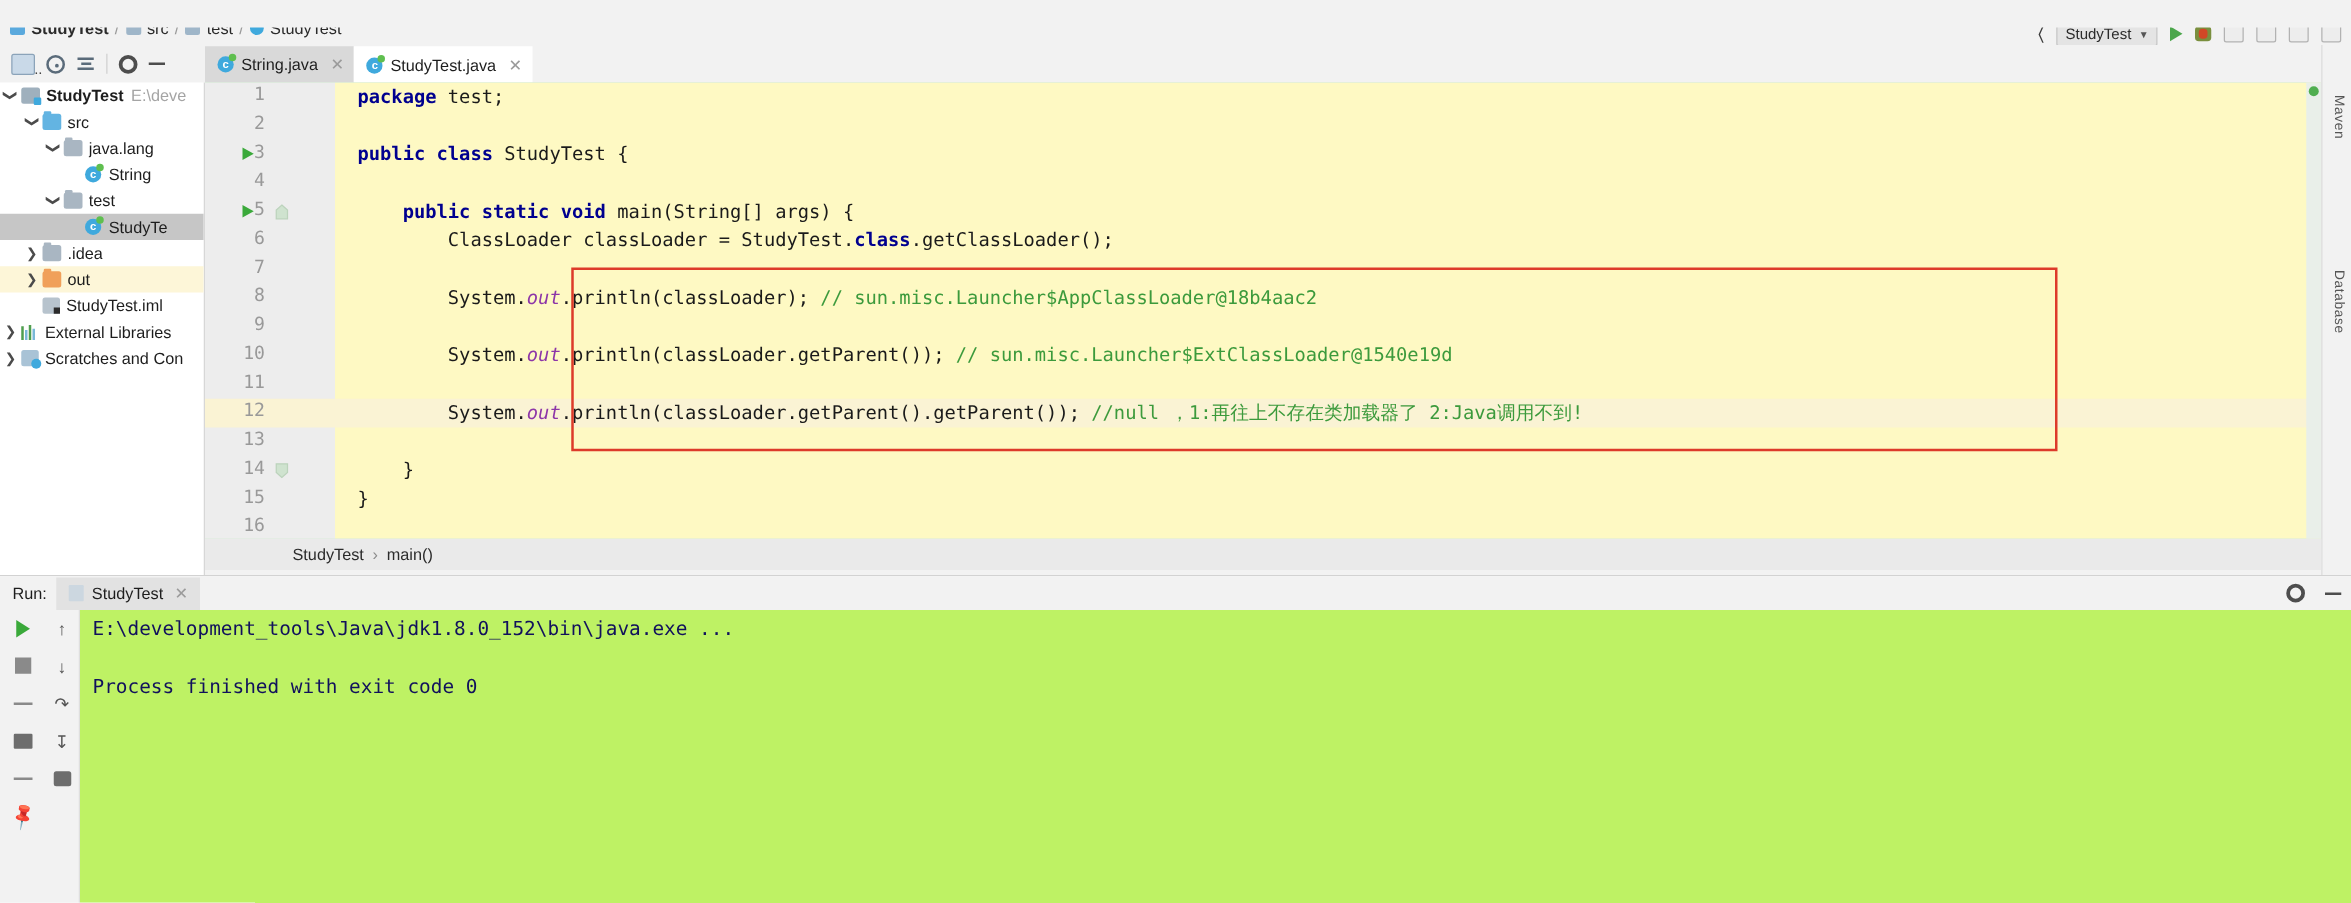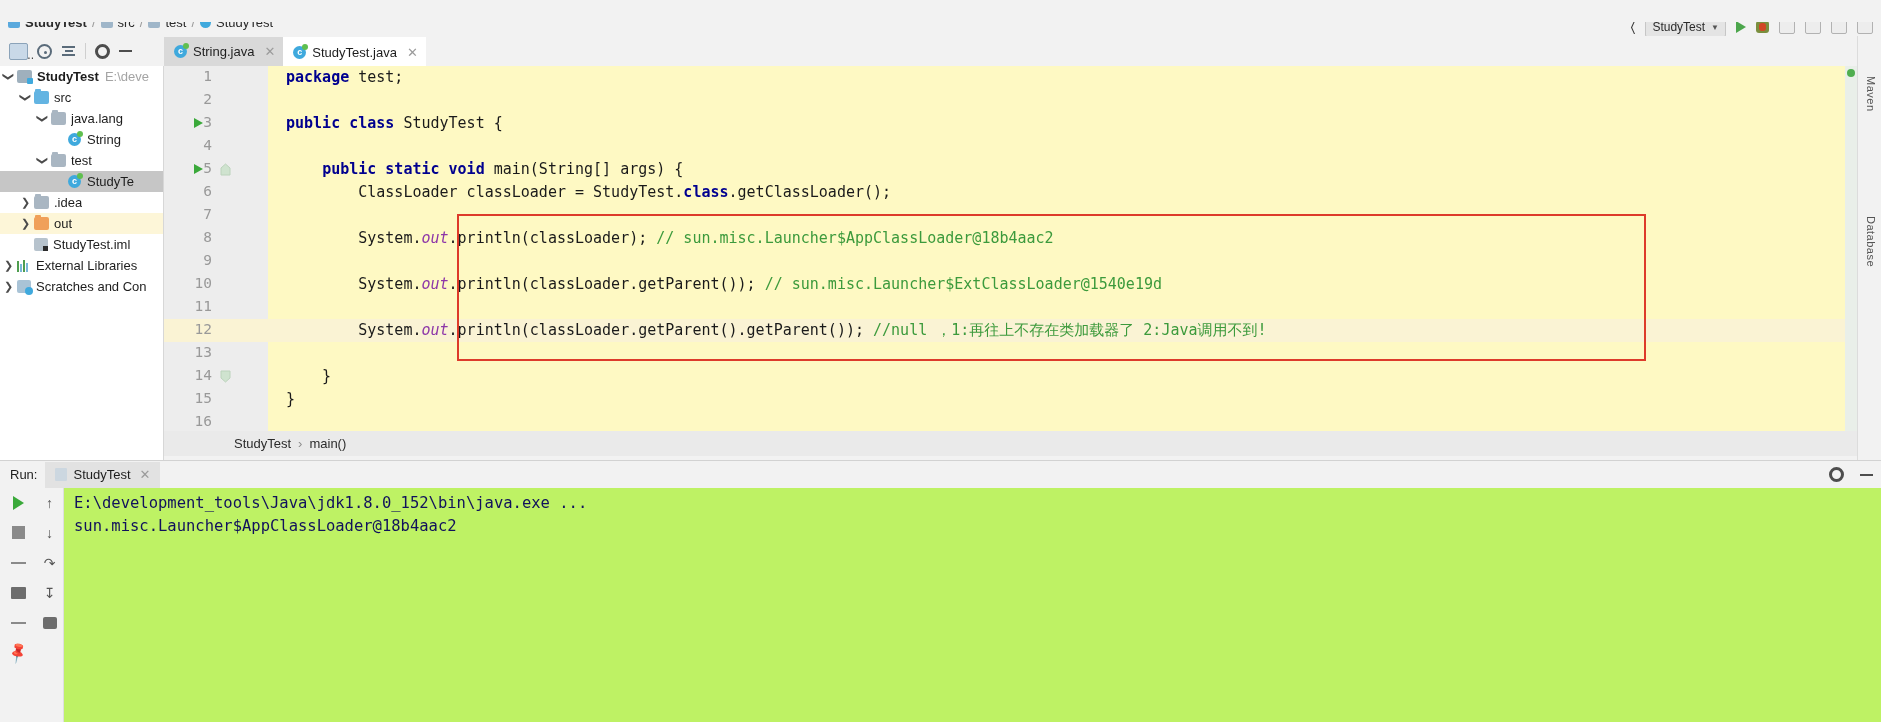--- a/index.html
+++ b/index.html
@@ -421,18 +421,18 @@
       <span class="rs-ic">↓</span>
       <span class="rs-ic">↷</span>
       <span class="rs-ic">↧</span>
       <span class="rs-ic">
           <span class="rs-print"></span>
         </span>
     </div>
 
     <div class="console">
       <div class="conline path">E:\development_tools\Java\jdk1.8.0_152\bin\java.exe ...</div>
-      <div class="conline">sun.misc.Launcher$AppClassLoader@18b4aac2</div>
       <div class="conline">&nbsp;</div>
+      <div class="conline">Process finished with exit code 0</div>
     </div>
   </div>
 
 </div>
 
 </body></html>

